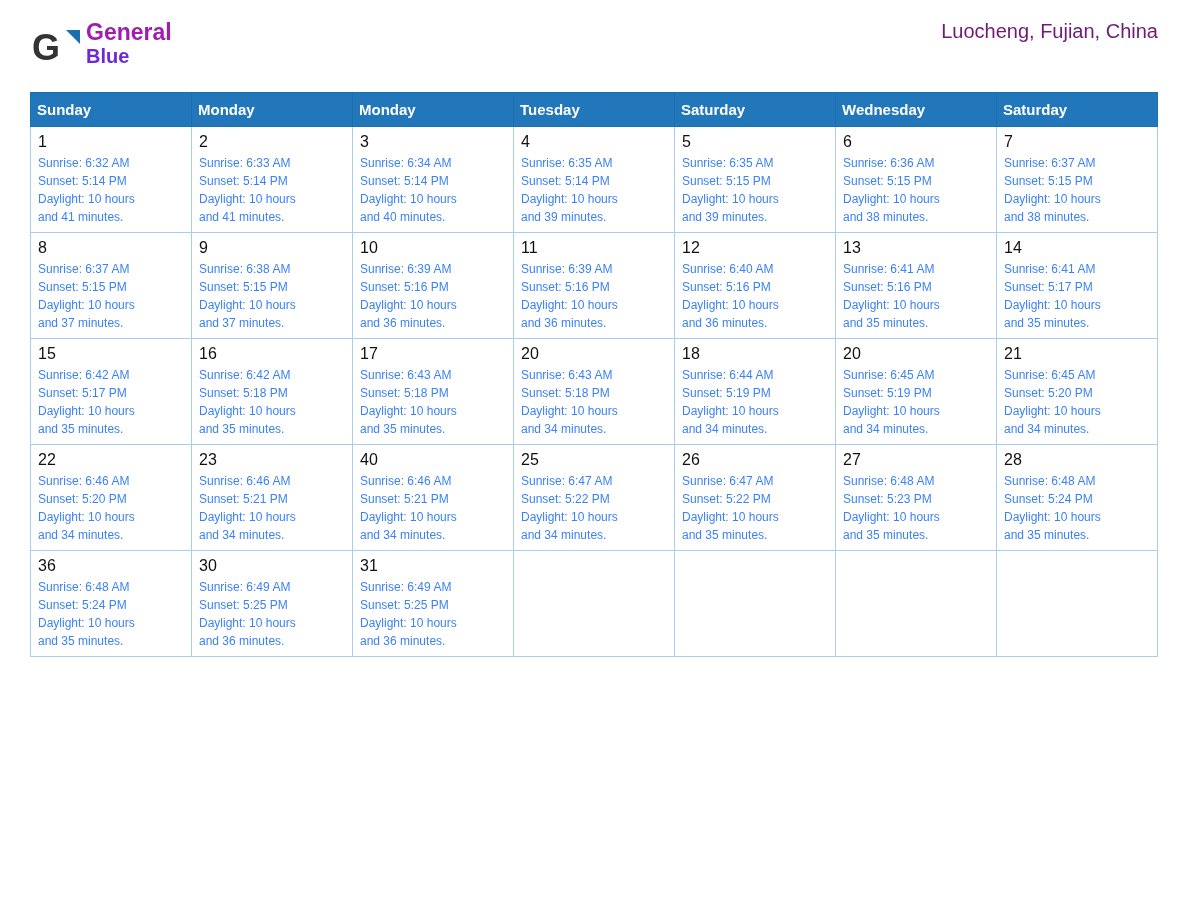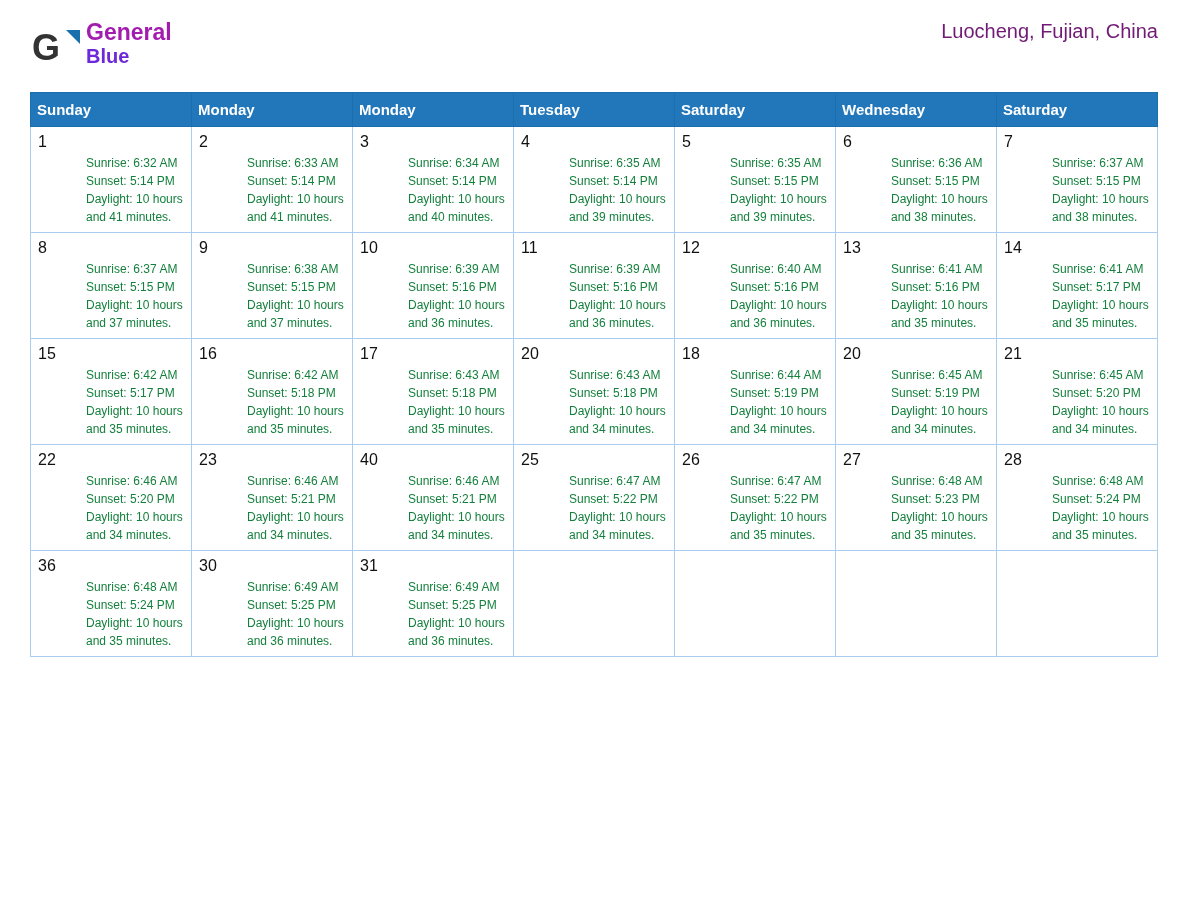--- a/index.html
+++ b/index.html
@@ -53,22 +53,21 @@
     tbody tr td .day-num {
       font-size: 16px;
       font-weight: normal;
       color: #111;
       display: block;
       margin-bottom: 3px;
     }
     tbody tr td .day-info {
       font-size: 12px;
       line-height: 1.5;
-      color: #15803d;
-      margin-left: 48px;
+      color: #3b82f6;
     }
     tbody tr td.empty {
       background: #fff;
     }
     
     .logo-wrap {
       display: flex;
       align-items: flex-start;
     }
     .logo-name {

